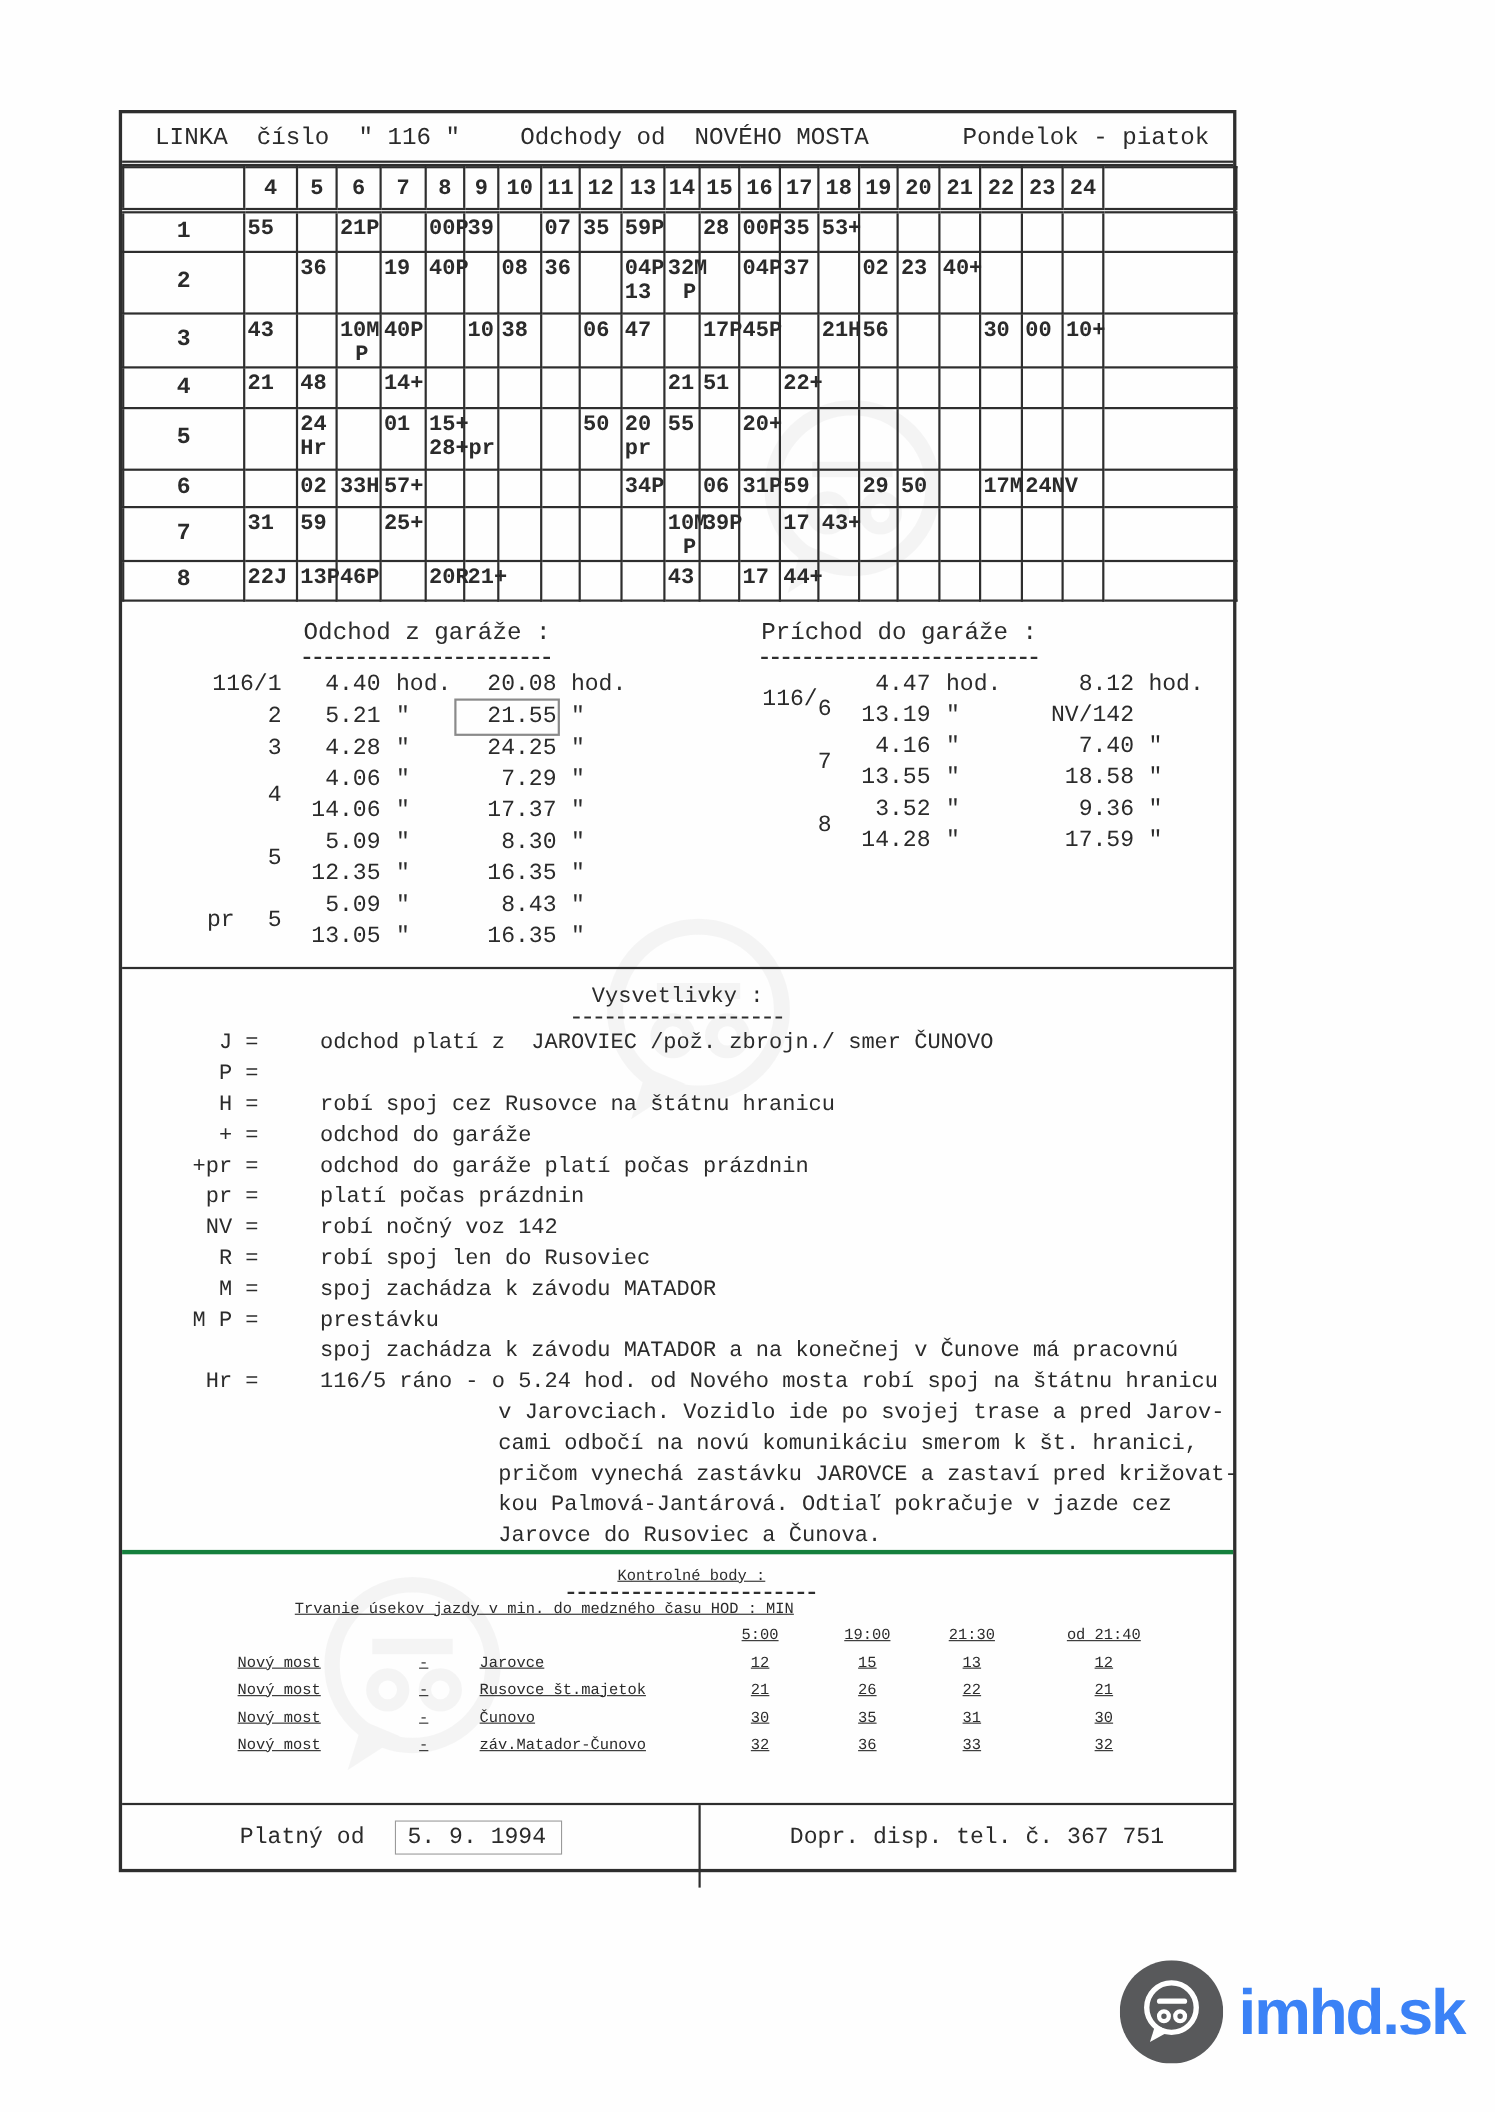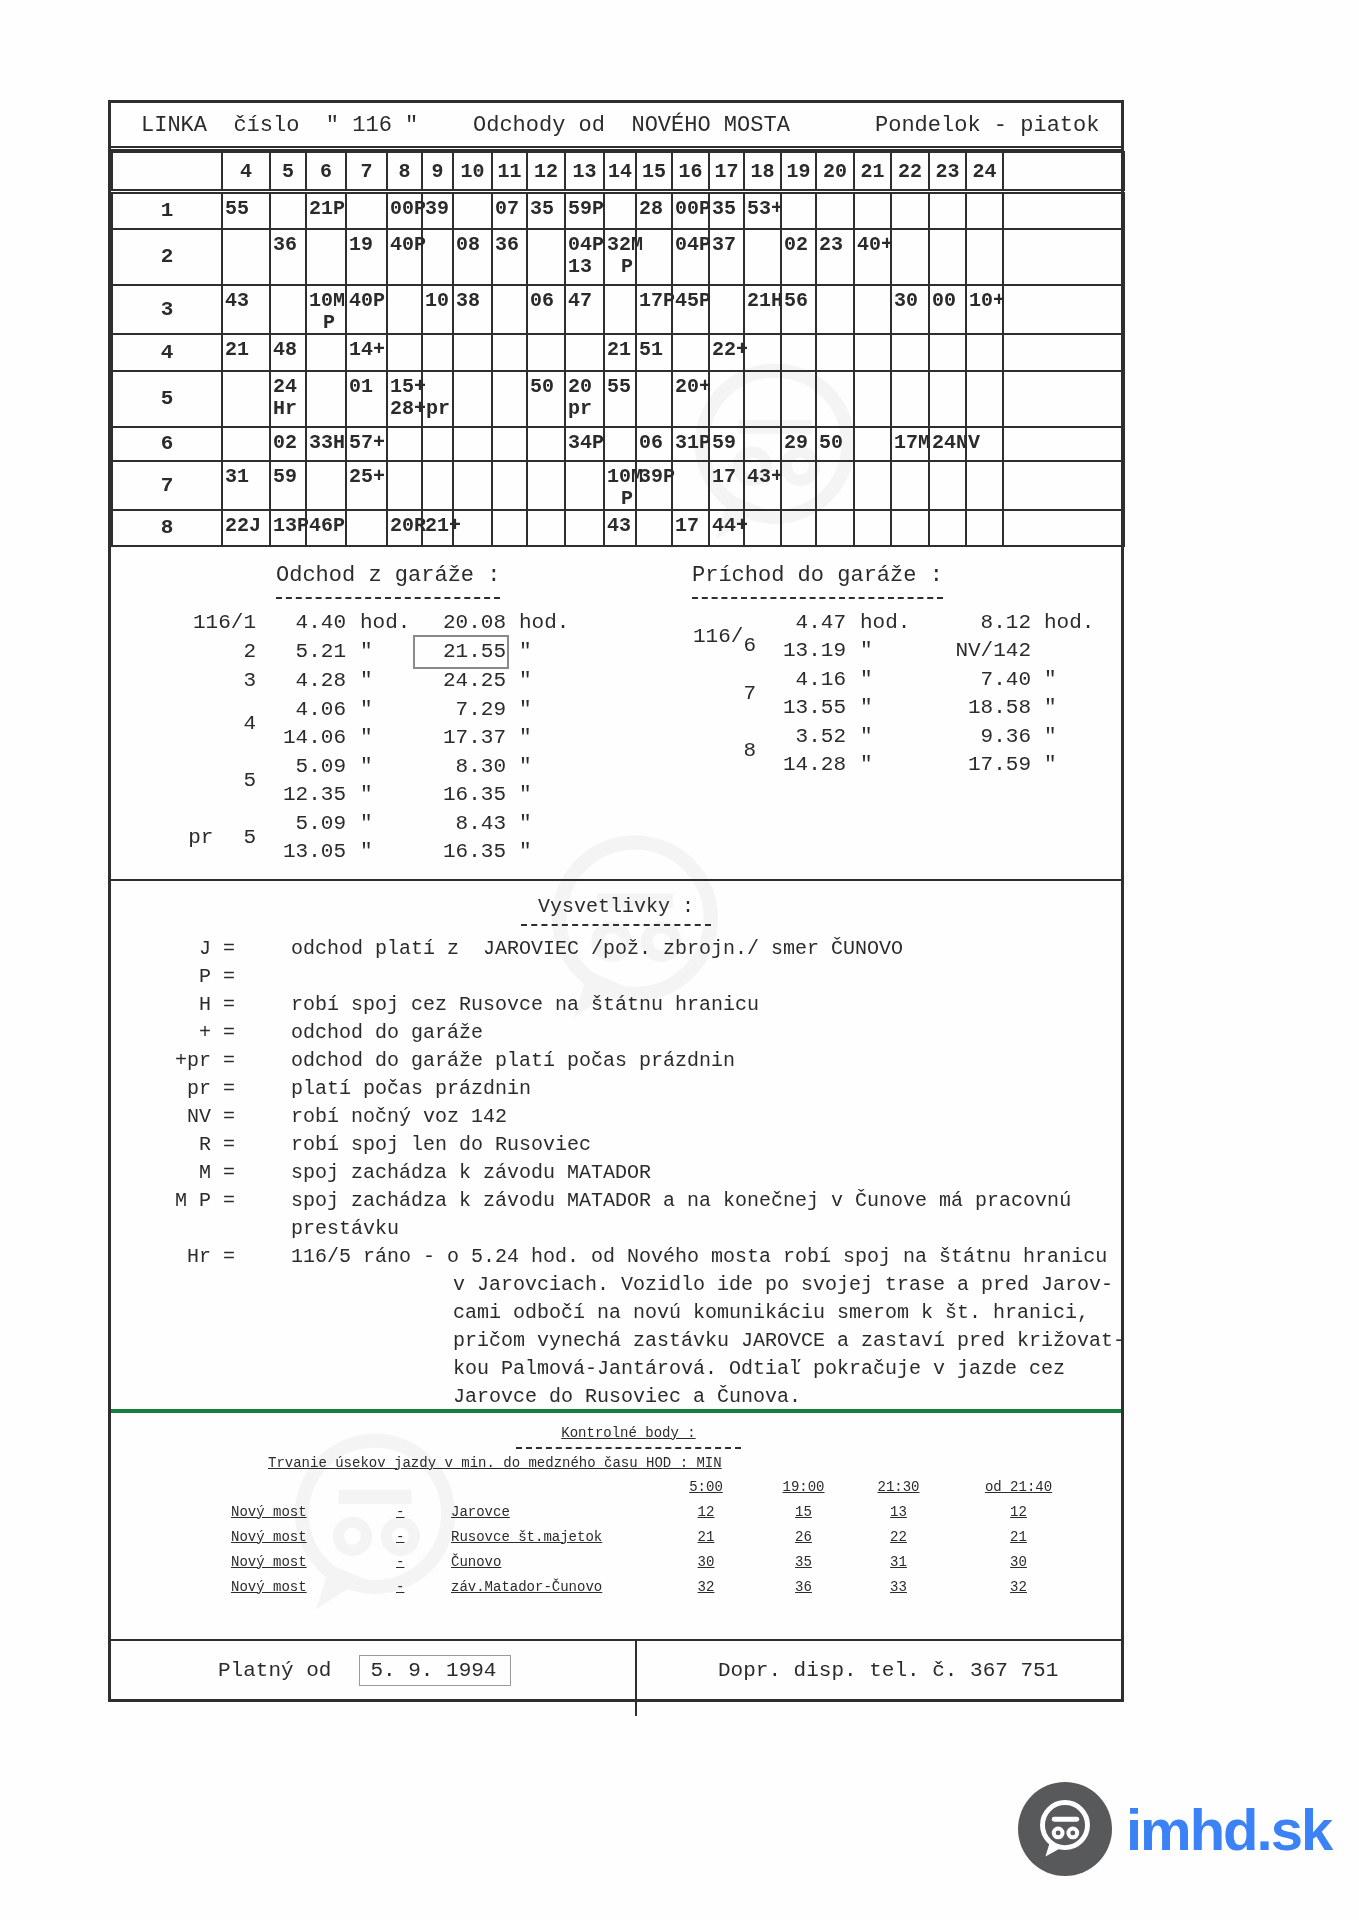--- a/index.html
+++ b/index.html
@@ -62,21 +62,21 @@
   .lg-body{flex:1;}
   .lg-line{white-space:pre;line-height:28px;margin-left:44px;}
   .lg-line.cont{padding-left:162px;}
   
   .control{position:relative;height:230px;border-top:4px solid #15803d;box-sizing:border-box;
            font-size:14px;text-decoration:underline;}
   .ct-title{display:block;width:225px;margin:12px 0 0 405px;text-align:center;
             border-bottom:2px dashed #2e2e2e;padding-bottom:6px;white-space:pre;}
   .ct-sub{margin:6px 0 0 157px;white-space:pre;}
   .ct-grid{display:grid;grid-template-columns:105px 165px 55px 200px 110px 85px 105px 135px;
-           line-height:25px;padding-left:15px;}
+           line-height:25px;}
   .ct-grid .c{white-space:pre;}
   .ct-grid .num{text-align:center;}
   .ct-head{margin-top:4px;}
   
   .footer{position:relative;height:77px;border-top:2px solid #2e2e2e;box-sizing:border-box;
           font-size:21px;text-align:center;}
   .ft-divider{position:absolute;left:524px;top:0;bottom:0;width:2px;background:#2e2e2e;}
   .ft-left{position:absolute;left:107px;top:18px;white-space:pre;}
   .ft-date{margin-left:28px;border:1.5px solid #9a9a9a;padding:3px 14px 3px 10px;}
   .ft-right{position:absolute;left:607px;top:18px;white-space:pre;}
@@ -746,22 +746,22 @@
             <span class="lg-key">M</span>
             <span class="lg-eq">=</span>
             <div class="lg-body">
               <div class="lg-line">spoj zachádza k závodu MATADOR</div>
             </div>
           </div>
           <div class="lg-item">
             <span class="lg-key">M P</span>
             <span class="lg-eq">=</span>
             <div class="lg-body">
+              <div class="lg-line">prestávku</div>
               <div class="lg-line">spoj zachádza k závodu MATADOR a na konečnej v Čunove má pracovnú</div>
-              <div class="lg-line">prestávku</div>
             </div>
           </div>
           <div class="lg-item">
             <span class="lg-key">Hr</span>
             <span class="lg-eq">=</span>
             <div class="lg-body">
               <div class="lg-line">116/5 ráno - o 5.24 hod. od Nového mosta robí spoj na štátnu hranicu</div>
               <div class="lg-line cont">v Jarovciach. Vozidlo ide po svojej trase a pred Jarov-</div>
               <div class="lg-line cont">cami odbočí na novú komunikáciu smerom k št. hranici,</div>
               <div class="lg-line cont">pričom vynechá zastávku JAROVCE a zastaví pred križovat-</div>

